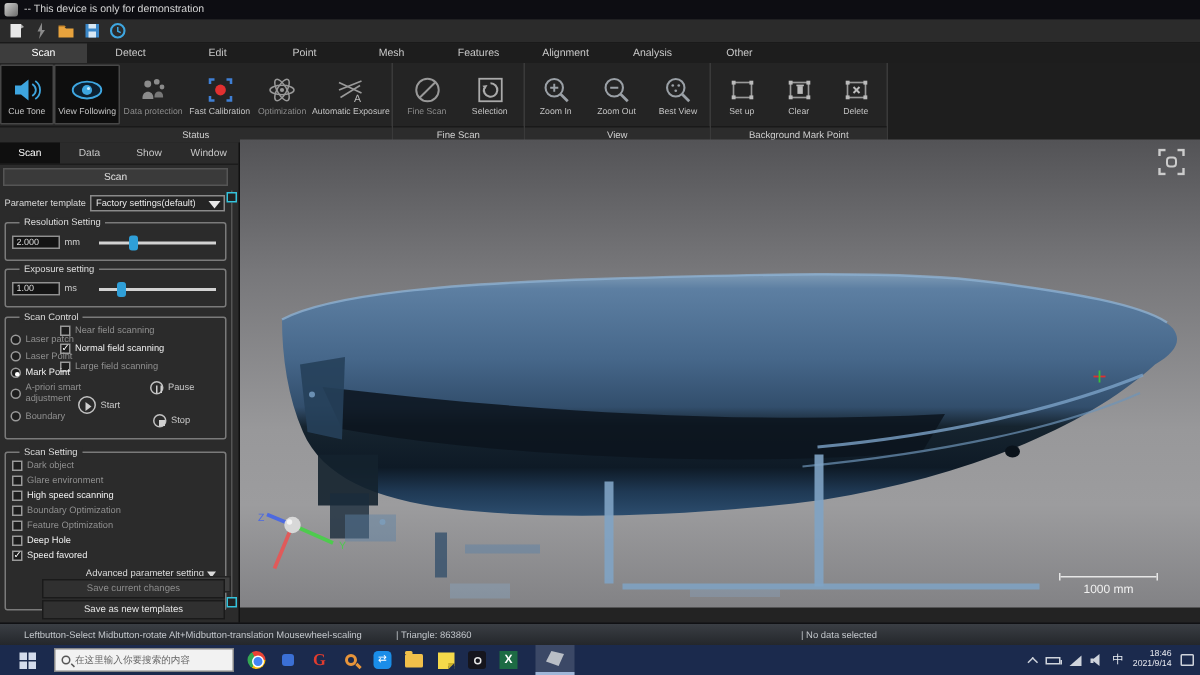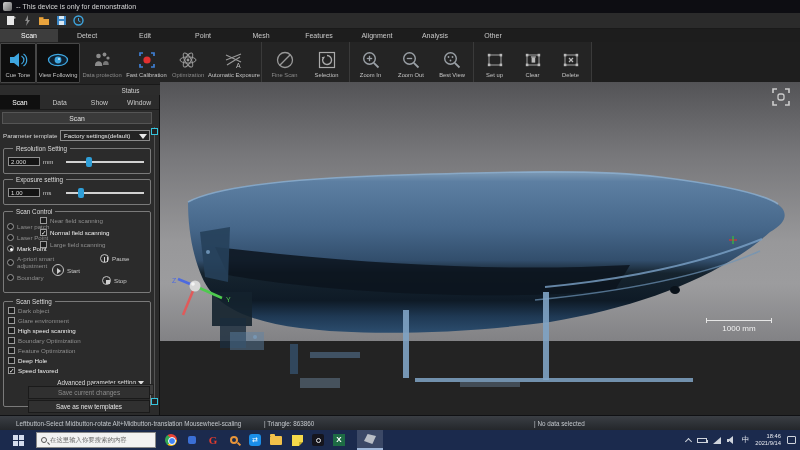--- a/index.html
+++ b/index.html
@@ -101,21 +101,21 @@
     border:1px solid #222; font-size:6.4px; color:#e0e0e0; text-align:center; line-height:10px; }
   .savebtn { position:absolute; left:28px; width:122px; height:13px; background:#303030;
     border:1px solid #1a1a1a; font-size:6.4px; text-align:center; line-height:12px; }
   .savebtn.dim { color:#8b8b8b; }
   .savebtn.bright { color:#e4e4e4; }
   .scrolltrack { position:absolute; right:4px; top:32px; bottom:10px; width:1px; background:#555; }
   .scrollsq { position:absolute; right:1px; width:7px; height:7px;
     border:1px solid #35c3dc; background:#222; }
 
   
-  .viewport { position:absolute; left:160px; top:82px; width:640px; height:259px;
+  .viewport { position:absolute; left:160px; top:93px; width:640px; height:312px;
     background:linear-gradient(#535356 0%, #77777a 28%, #98989a 62%, #9c9c9e 78%, #828285 100%); }
   .boatsvg { position:absolute; left:0; top:0; }
   .axissvg { position:absolute; left:10px; bottom:20px; }
   .fsicon { position:absolute; right:10px; top:6px; }
   .scalebar { position:absolute; right:28px; bottom:8px; width:66px; }
   .sline { height:5px; border-left:1px solid #e6e6e6; border-right:1px solid #e6e6e6; position:relative; }
   .sline:after { content:''; position:absolute; left:0; right:0; top:2px; border-top:1px solid #e6e6e6; }
   .slabel { font-size:8px; color:#f0f0f0; text-align:center; margin-top:1px; }
 
   

